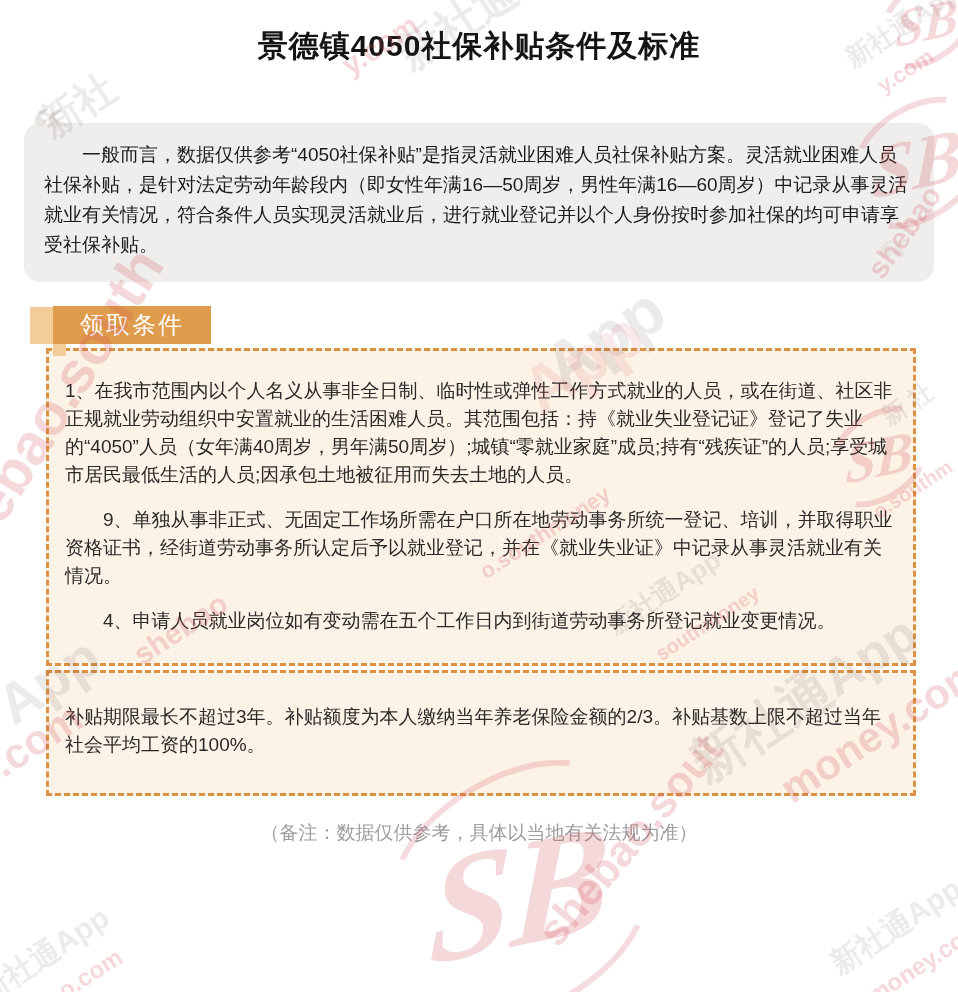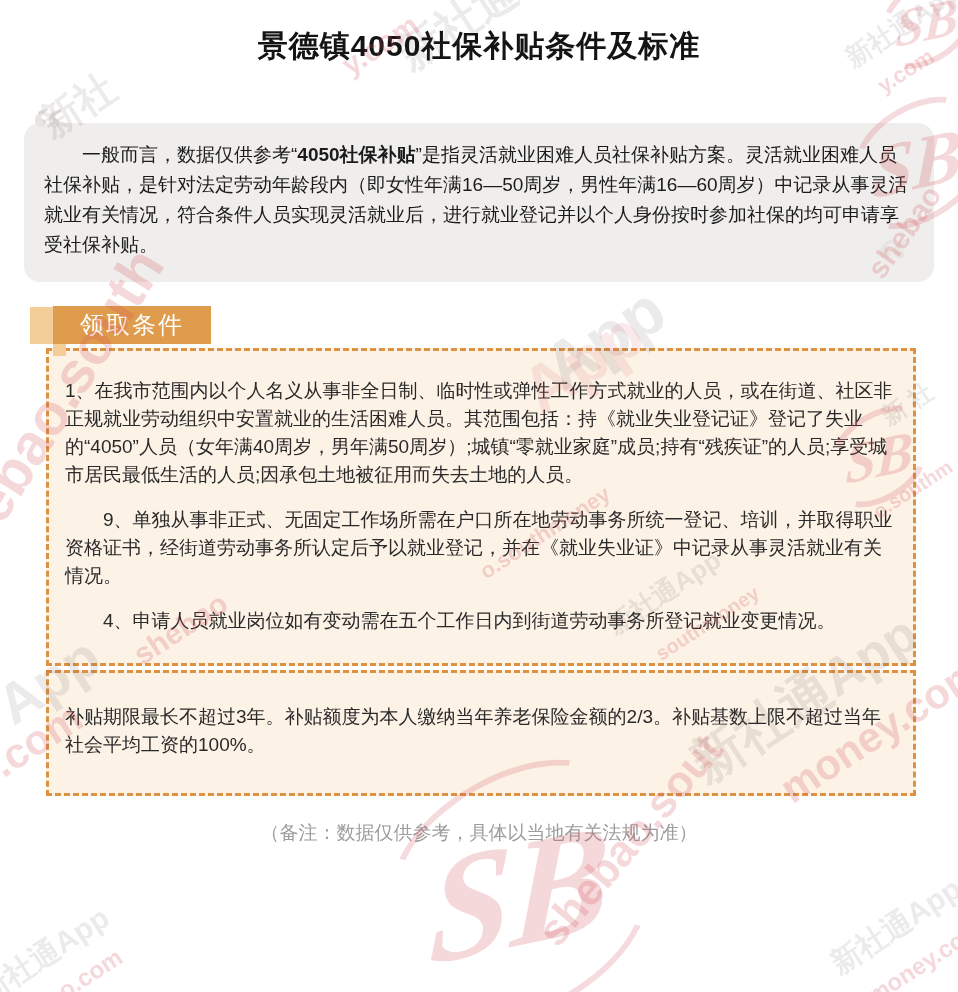--- a/index.html
+++ b/index.html
@@ -25,21 +25,21 @@
 
   .intro-card {
     position: relative;
     margin: 56px 24px 0;
     background: #f0eeec;
     border-radius: 16px;
     padding: 17px 20px 22px;
     font-size: 19px; line-height: 30px;
   }
   .intro-card p { margin: 0; text-indent: 2em; }
-  .intro-card strong { font-weight: 700; }
+  .intro-card strong { font-weight: 400; }
   .quote {
     position: absolute;
     font-family: "Liberation Serif", "DejaVu Serif", serif;
     font-weight: 700; font-size: 62px; line-height: 1;
     color: #e7e4e1; pointer-events: none;
   }
   .quote.open  { top: -26px; left: 8px; }
   .quote.close { bottom: -8px; right: 26px; }
 
   .sec-head { position: relative; margin: 24px 0 0 30px; height: 38px; }

